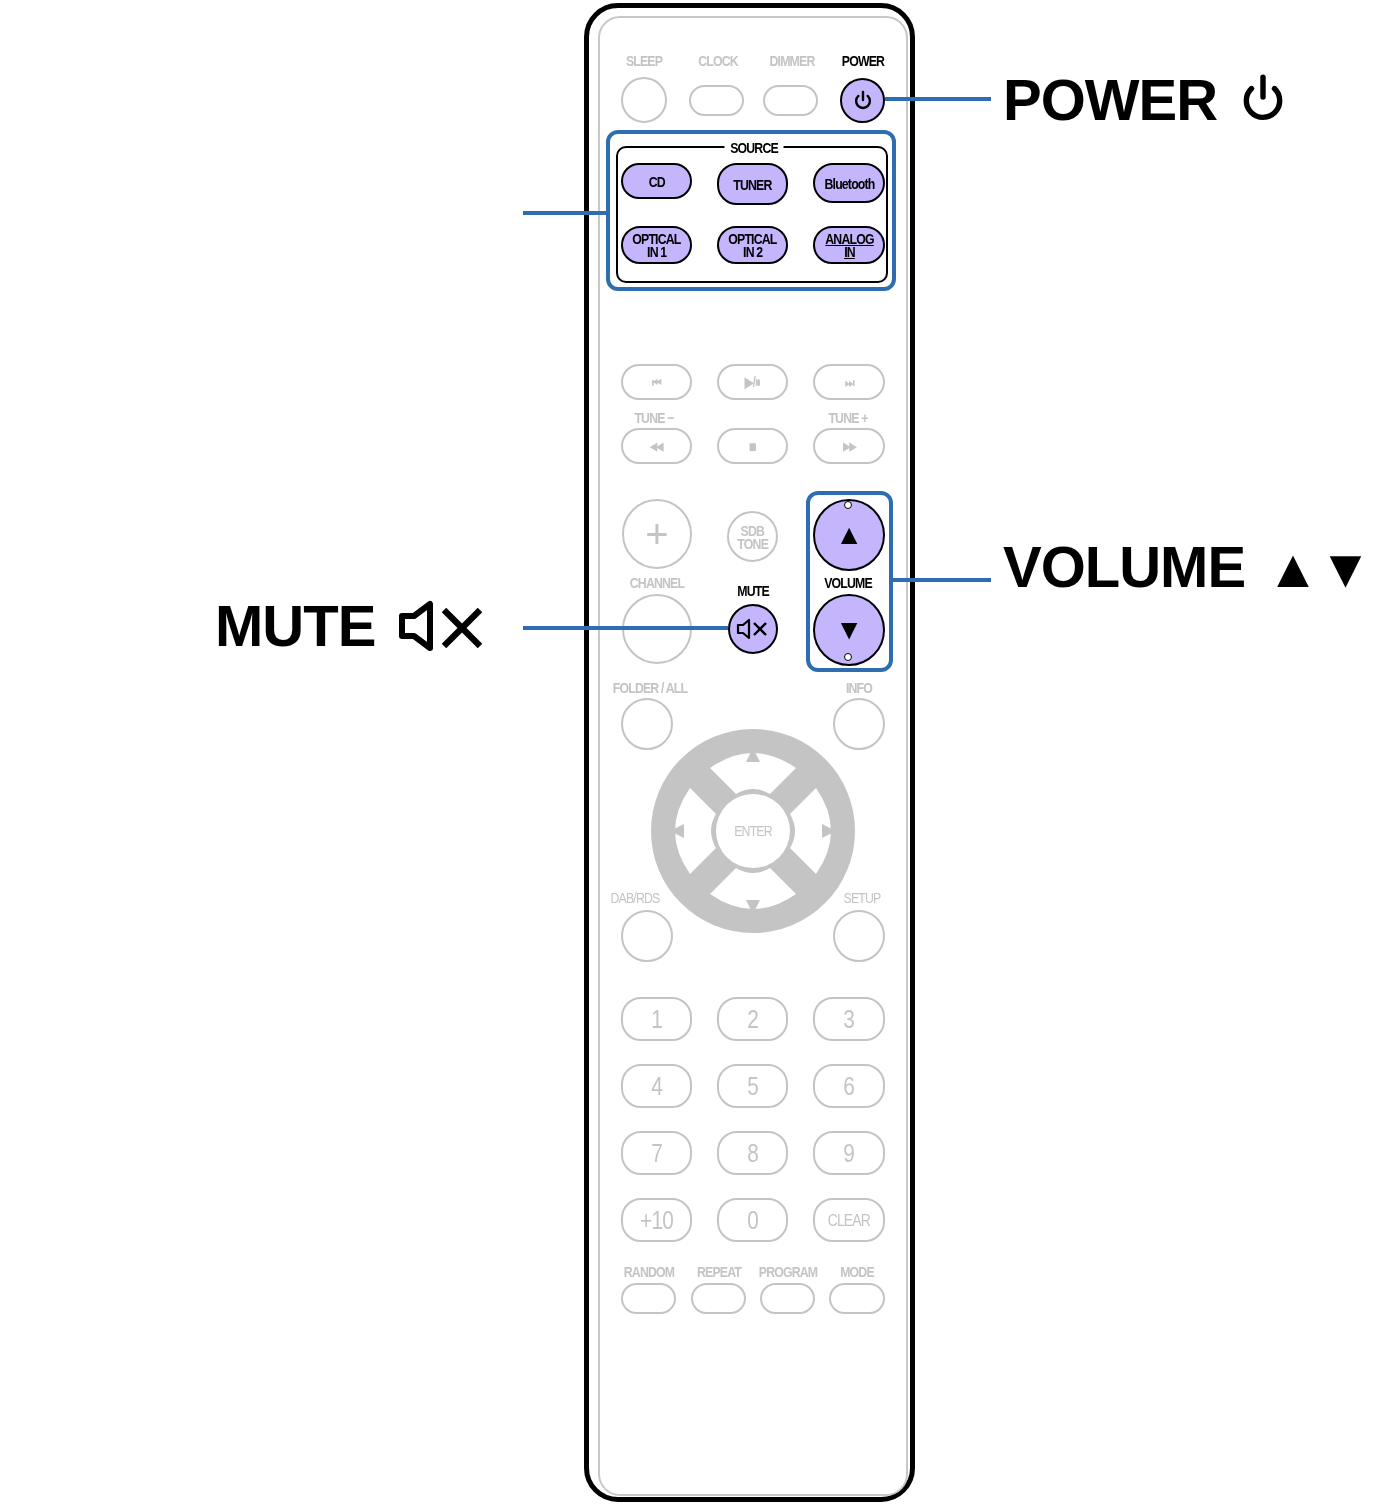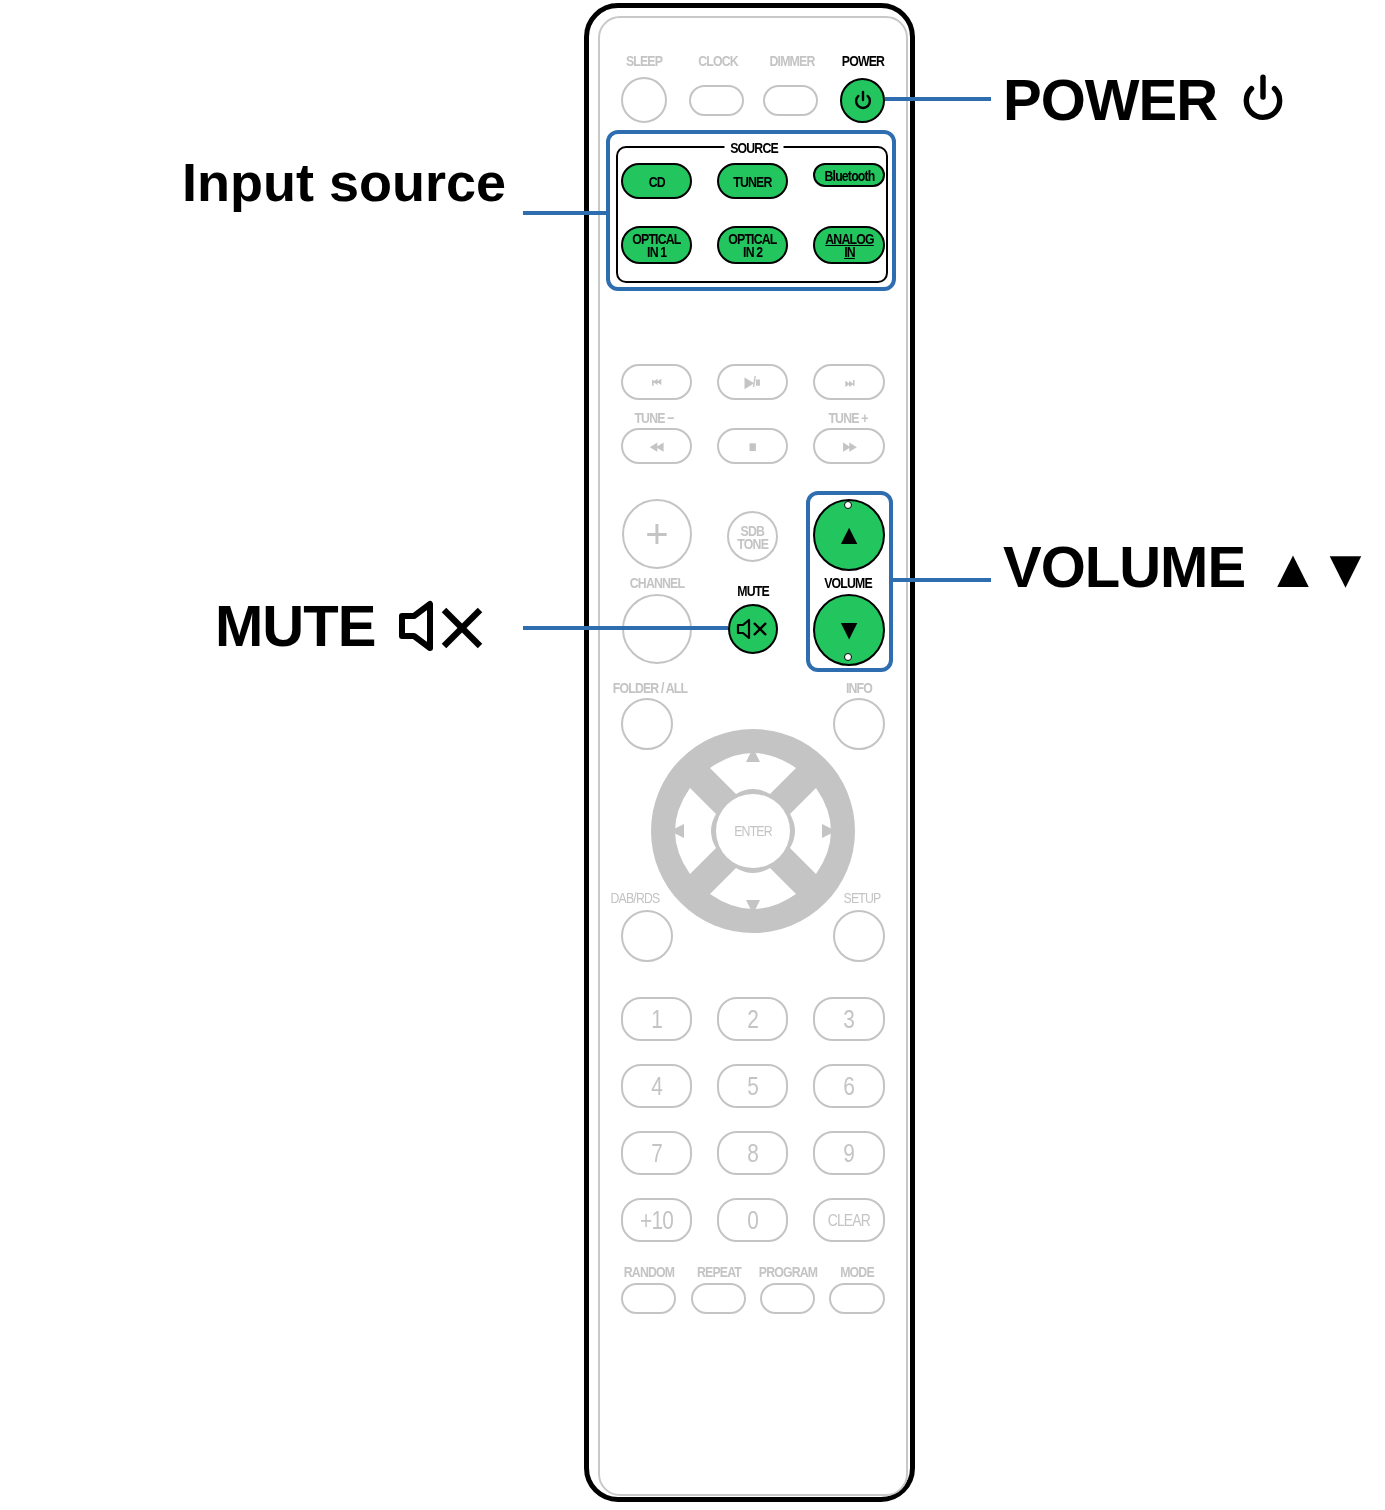--- a/index.html
+++ b/index.html
@@ -11,21 +11,21 @@
                   border-radius:34px; box-sizing:border-box; background:#fff; }
   .remote-inner { left:598px; top:16px; width:310px; height:1480px; border:2px solid #c8c8c8;
                   border-radius:22px; box-sizing:border-box; }
   .lbl { position:absolute; font-weight:bold; font-size:15px; letter-spacing:-1px;
          transform:scaleX(0.82); transform-origin:center; text-align:center; white-space:nowrap; }
   .lbl.dim { color:#c4c4c4; }
   .lbl.on { color:#000; }
   .btn { position:absolute; box-sizing:border-box; display:flex; align-items:center;
          justify-content:center; text-align:center; cursor:pointer; }
   .btn.dim { border:2px solid #c4c4c4; background:#fff; color:#c4c4c4; }
-  .btn.on { border:2px solid #000; background:#22c55e; color:#000; }
+  .btn.on { border:2px solid #000; background:#c4b5fd; color:#000; }
   .pill { border-radius:20px; }
   .circ { border-radius:50%; }
   .btxt { font-weight:bold; font-size:15px; letter-spacing:-1px; line-height:13px;
           transform:scaleX(0.82); display:inline-block; white-space:nowrap; }
   .btxt.num { font-weight:normal; font-size:26px; line-height:26px; transform:scaleX(0.8); }
   .hl-box { position:absolute; border:4px solid #2e6db0; border-radius:12px; box-sizing:border-box; }
   .leader { position:absolute; background:#2e6db0; height:4px; }
   .callout { position:absolute; font-weight:bold; color:#000; white-space:nowrap; }
   .glyph { display:inline-block; }
 </style>
@@ -49,24 +49,24 @@
     <line x1="12" y1="2" x2="12" y2="11" stroke="#000" stroke-width="2.6" stroke-linecap="round"></line>
   </svg>
 </div>
 
 <div class="abs" style="left:616px;top:146px;width:272px;height:137px;border:2px solid #000;border-radius:10px;box-sizing:border-box;"></div>
 <div class="lbl on" style="left:718px;top:139px;width:72px;background:#fff;">SOURCE</div>
 
 <div class="btn on pill" style="left:621px;top:163px;width:71px;height:36px;">
   <span class="btxt">CD</span>
 </div>
-<div class="btn on pill" style="left:717px;top:163px;width:71px;height:36px;">
+<div class="btn on pill" style="left:717px;top:163px;width:71px;height:42px;">
   <span class="btxt">TUNER</span>
 </div>
-<div class="btn on pill" style="left:813px;top:163px;width:72px;height:24px;">
+<div class="btn on pill" style="left:813px;top:163px;width:72px;height:40px;">
   <span class="btxt">Bluetooth</span>
 </div>
 <div class="btn on pill" style="left:621px;top:226px;width:71px;height:38px;flex-direction:column;">
   <span class="btxt">OPTICAL</span>
   <span class="btxt">IN 1</span>
 </div>
 <div class="btn on pill" style="left:717px;top:226px;width:71px;height:38px;flex-direction:column;">
   <span class="btxt">OPTICAL</span>
   <span class="btxt">IN 2</span>
 </div>
@@ -211,21 +211,20 @@
 
 <div class="callout" style="left:1003px;top:66px;font-size:58px;line-height:68px;letter-spacing:-1px;">
   <span>POWER</span>
   <svg class="glyph" width="50" height="50" viewBox="0 0 24 24" style="vertical-align:-4px;margin-left:6px;">
     <path d="M6.5 7 A8 8 0 1 0 17.5 7" fill="none" stroke="#000" stroke-width="2.6" stroke-linecap="round"></path>
     <line x1="12" y1="1.5" x2="12" y2="11" stroke="#000" stroke-width="2.6" stroke-linecap="round"></line>
   </svg>
 </div>
 
 <div class="callout" style="left:90px;top:150px;width:416px;text-align:right;font-size:54px;line-height:64px;">
-  <div>Input source</div>
 </div>
 
 <div class="callout" style="left:215px;top:592px;font-size:58px;line-height:68px;letter-spacing:-1px;">
   <span>MUTE</span>
   <svg class="glyph" width="92" height="56" viewBox="0 0 46 28" style="vertical-align:-8px;margin-left:6px;">
     <path d="M3 9 H9 L17 3 V25 L9 19 H3 Z" fill="none" stroke="#000" stroke-width="3" stroke-linejoin="round"></path>
     <line x1="24" y1="6" x2="42" y2="24" stroke="#000" stroke-width="3.2"></line>
     <line x1="42" y1="6" x2="24" y2="24" stroke="#000" stroke-width="3.2"></line>
   </svg>
 </div>

